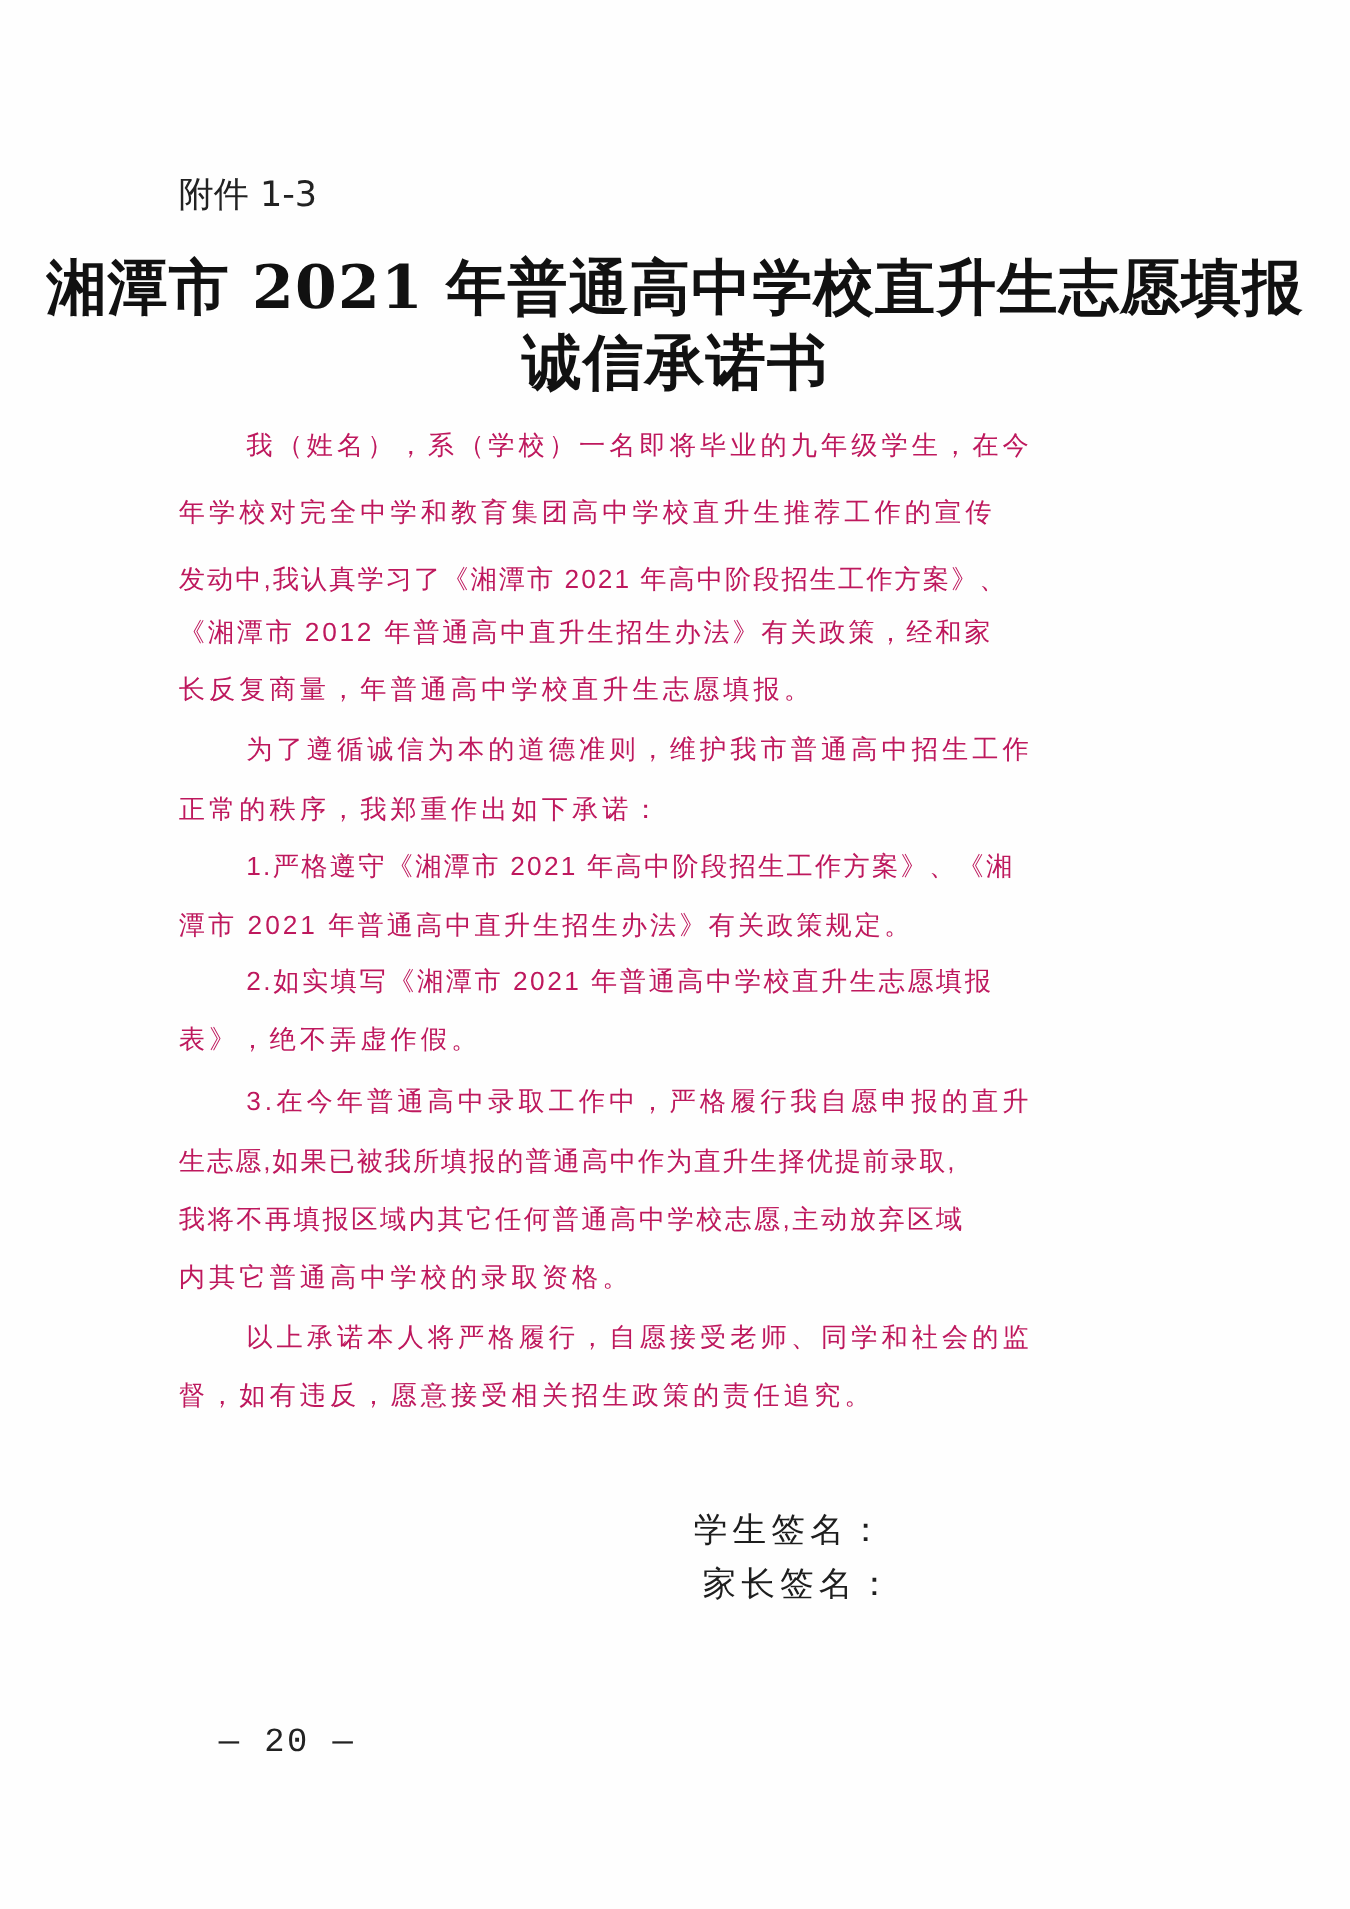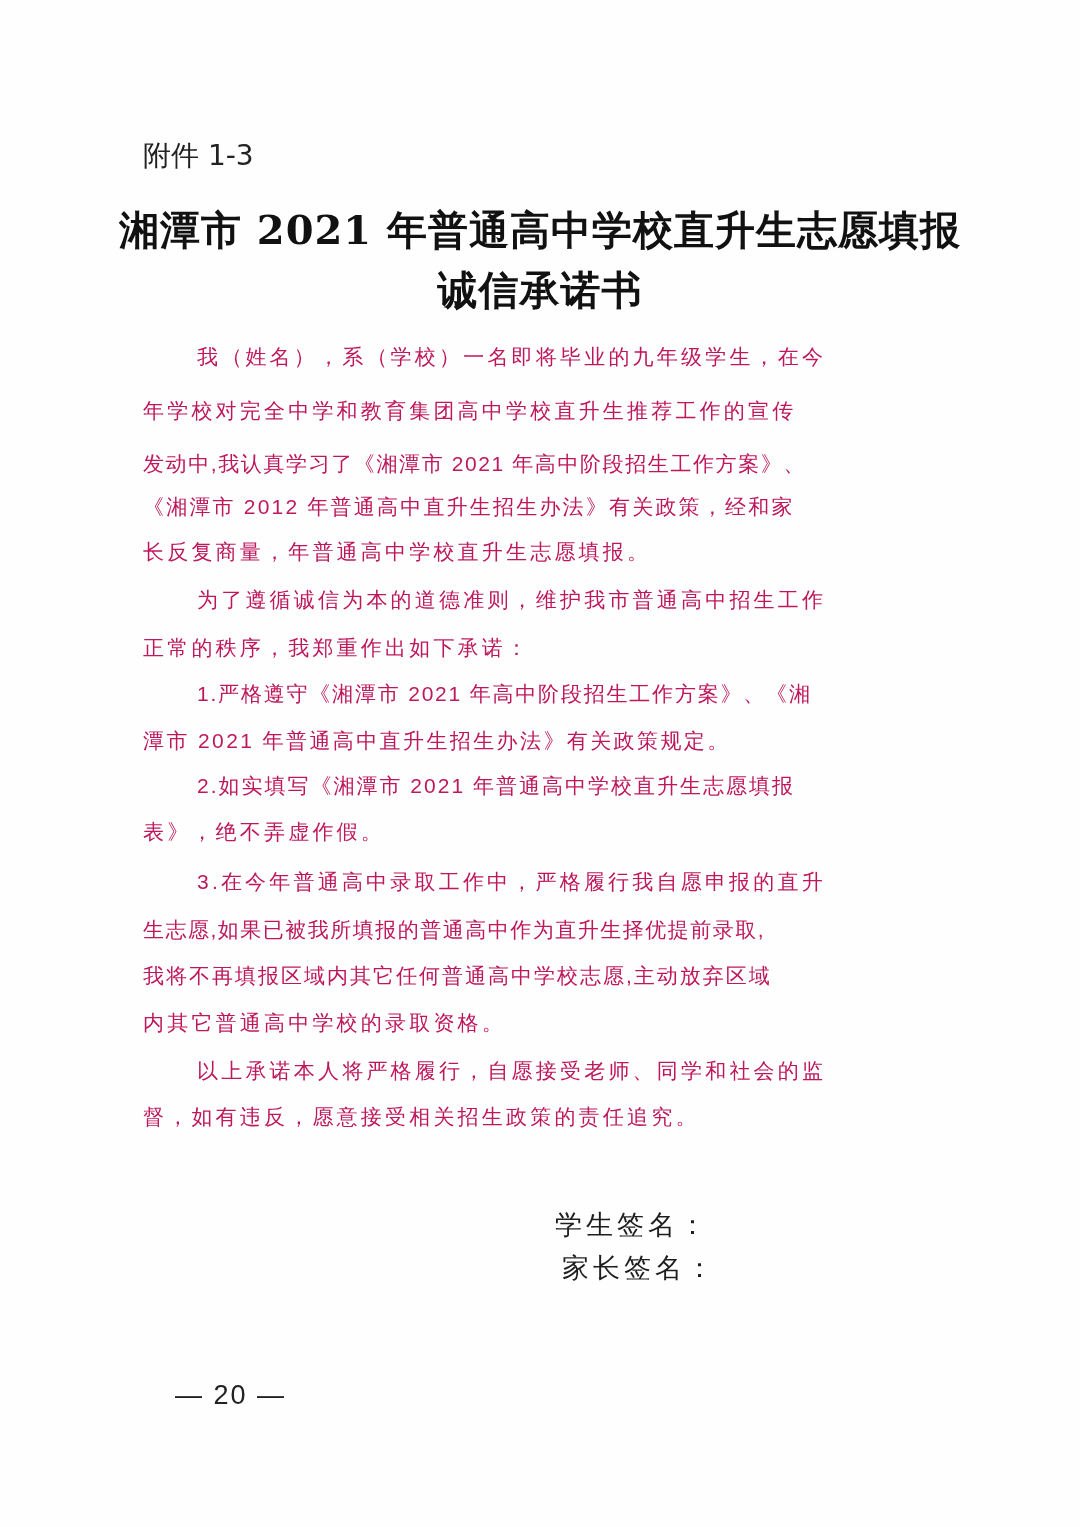--- a/index.html
+++ b/index.html
@@ -11,39 +11,39 @@
     }
     .attachment {
       position: absolute; left: 143px; top: 136px;
       font-size: 28px; line-height: 40px; color: #222;
       font-family: "DejaVu Sans", sans-serif;
       text-align: center;
     }
     .title {
       position: absolute; left: 0; width: 1080px; text-align: center;
       font-family: "DejaVu Serif", "Liberation Serif", serif;
-      font-weight: bold; font-size: 40px; color: #111;
+      font-weight: bold; font-size: 48px; color: #111;
       letter-spacing: 1px;
     }
     .title.l1 { top: 204px; line-height: 52px; }
     .title.l2 { top: 264px; line-height: 52px; }
     .line {
       position: absolute; left: 143px; width: 800px;
       font-size: 21px; line-height: 40px; color: #be185d;
       white-space: nowrap; letter-spacing: 3.2px;
       font-family: Liberation Sans, sans-serif;
     }
     .line.indent { left: 197px; width: 746px; }
     .sig {
       position: absolute; font-size: 27px; line-height: 40px; color: #1e1e1e;
       letter-spacing: 4px; white-space: nowrap; text-align: right;
     }
     .pageno {
       position: absolute; left: 175px; top: 1380px;
-      font-family: Liberation Sans, sans-serif; font-size: 27px; color: #222;
+      font-family: Liberation Mono, monospace; font-size: 27px; color: #222;
       letter-spacing: 2px;
     }
   </style>
 </head>
 <body>
 
 <div class="page">
   <div class="attachment">附件 1-3</div>
 
   <div class="title l1">湘潭市 2021 年普通高中学校直升生志愿填报</div>

